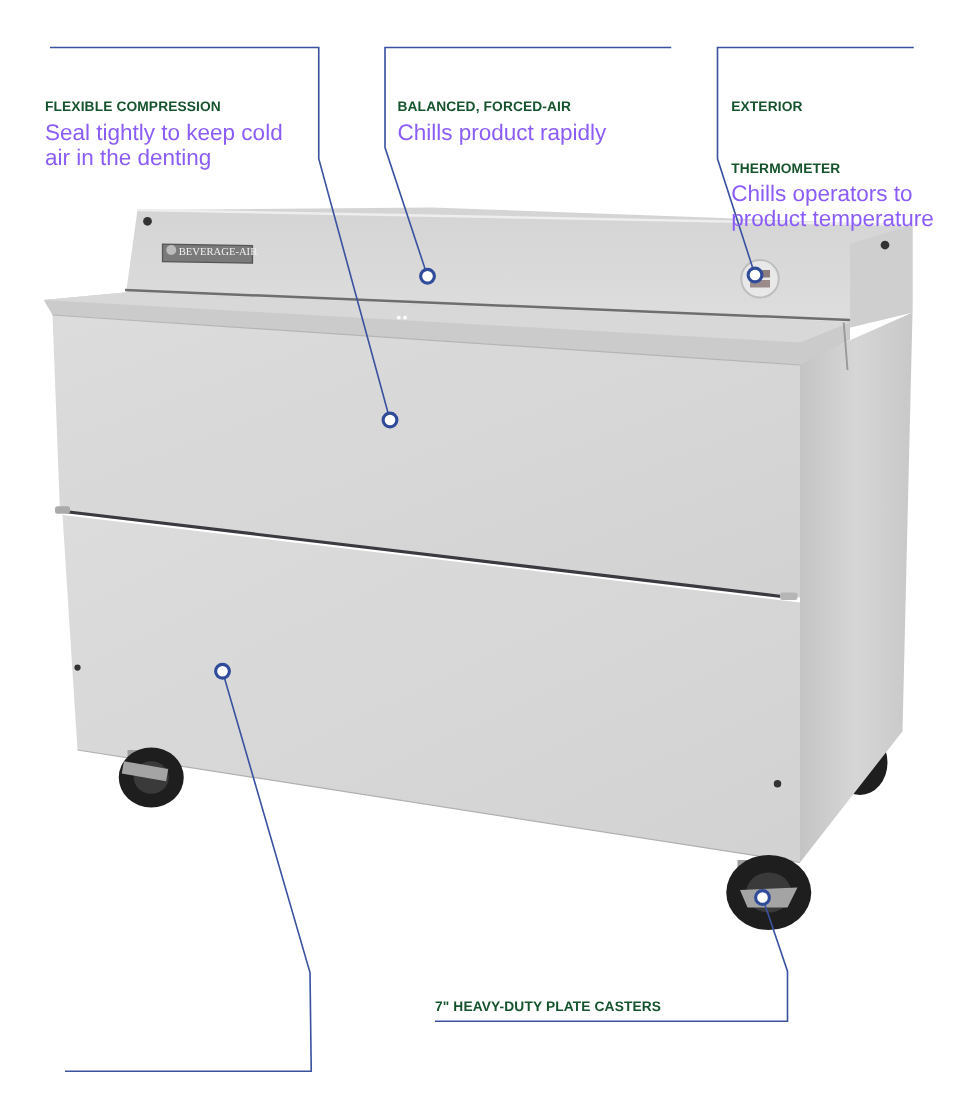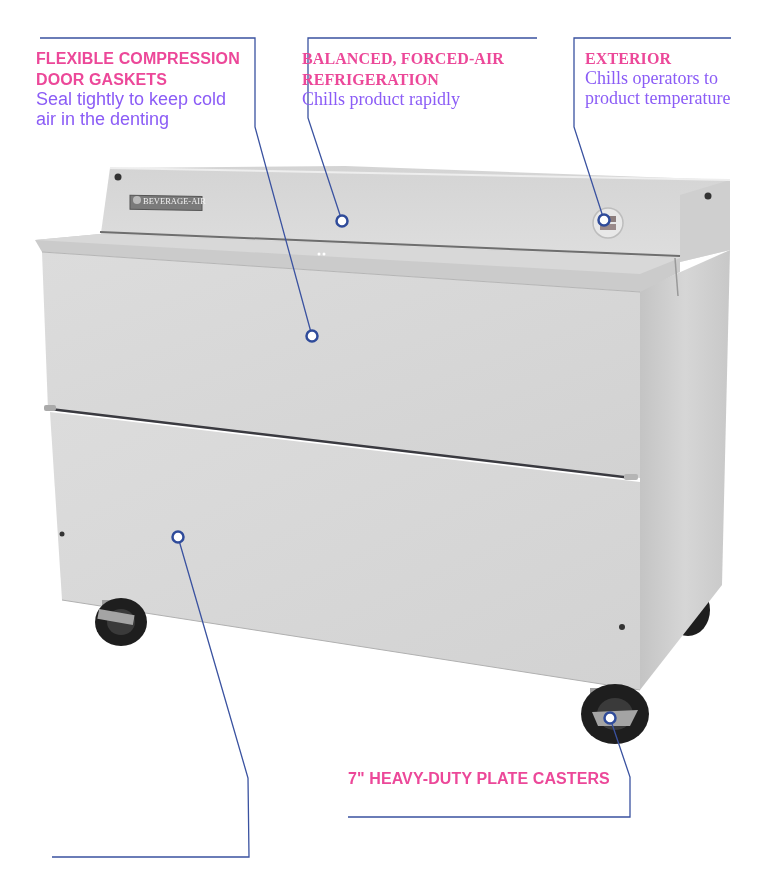--- a/index.html
+++ b/index.html
@@ -1,22 +1,22 @@
 <!DOCTYPE html>
 <html><head>
   <meta charset="utf-8">
   <style>
     html, body { margin: 0; padding: 0; background: #ffffff; }
     body { width: 770px; height: 894px; position: relative; overflow: hidden;
            font-family: "Liberation Sans", "DejaVu Sans", sans-serif; }
     .stage { position: absolute; left: 0; top: 0; width: 770px; height: 894px; }
     svg.art { position: absolute; left: 0; top: 0; }
     .callout { position: absolute; }
-    .callout .title { color: #ec4899; font-weight: bold; font-size: 16px; line-height: 21px;
-                      letter-spacing: 0.1px; white-space: nowrap; }
+    .callout .title { color: #14532d; font-weight: bold; font-size: 11px; line-height: 21px;
+                      letter-spacing: 0.1px; white-space: nowrap; margin-top: 28px; }
     .callout .desc { color: #8b5cf6; font-size: 18px; line-height: 19.5px; white-space: nowrap; }
   </style>
 </head>
 <body>
 
 <div class="stage">
 
   <svg class="art" width="770" height="894" viewBox="0 0 770 894">
     <defs>
       <linearGradient id="frontGrad" x1="0" y1="0" x2="1" y2="1">
@@ -111,33 +111,32 @@
       <circle cx="312" cy="336" r="5.5"></circle>
       <circle cx="342" cy="221" r="5.5"></circle>
       <circle cx="604" cy="220" r="5.5"></circle>
       <circle cx="178" cy="537" r="5.5"></circle>
       <circle cx="610" cy="718" r="5.5"></circle>
     </g>
   </svg>
 
   <div class="callout" style="left:36px; top:48px;">
     <div class="title">FLEXIBLE COMPRESSION</div>
-    <div class="title">DOOR GASKETS</div>
     <div class="desc">Seal tightly to keep cold</div>
     <div class="desc">air in the denting</div>
   </div>
 
-  <div class="callout" style="left:302px; top:48px;font-family:Liberation Serif, serif;">
+  <div class="callout" style="left:318px; top:48px;">
     <div class="title">BALANCED, FORCED-AIR</div>
-    <div class="title">REFRIGERATION</div>
     <div class="desc">Chills product rapidly</div>
   </div>
 
-  <div class="callout" style="left:585px; top:48px;font-family:Liberation Serif, serif;">
+  <div class="callout" style="left:585px; top:48px;">
     <div class="title">EXTERIOR</div>
+    <div class="title">THERMOMETER</div>
     <div class="desc">Chills operators to</div>
     <div class="desc">product temperature</div>
   </div>
 
 
   <div class="callout" style="left:348px; top:768px;">
     <div class="title">7" HEAVY-DUTY PLATE CASTERS</div>
   </div>
 
 </div>

